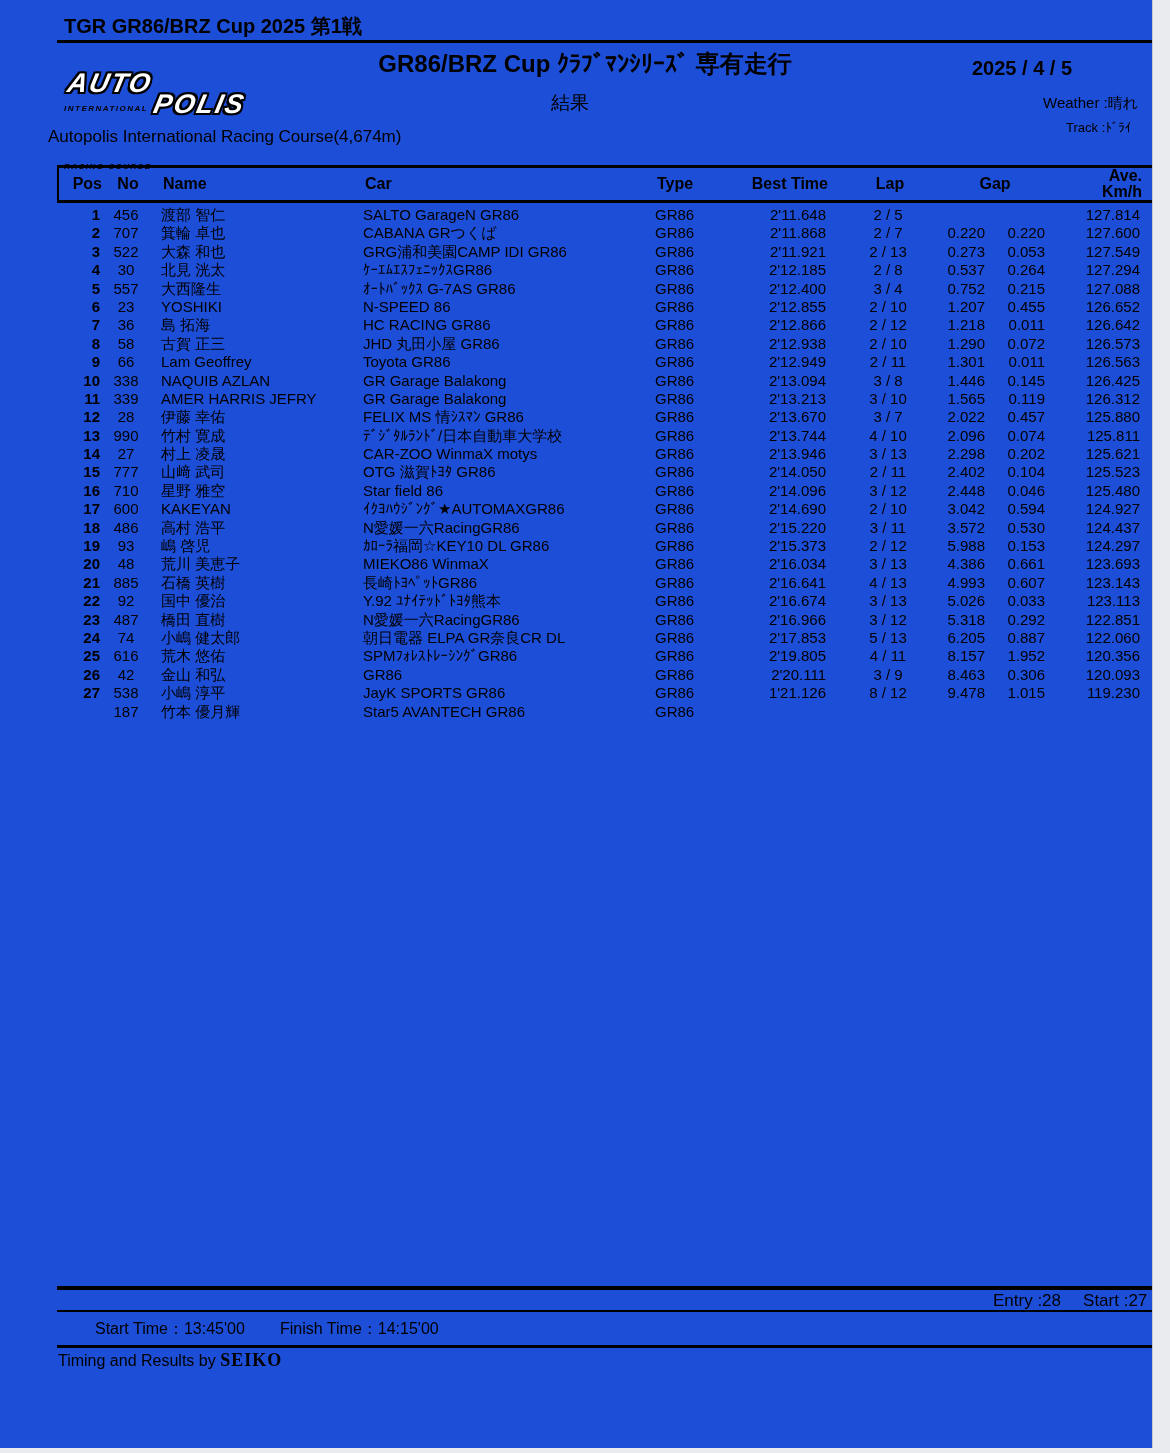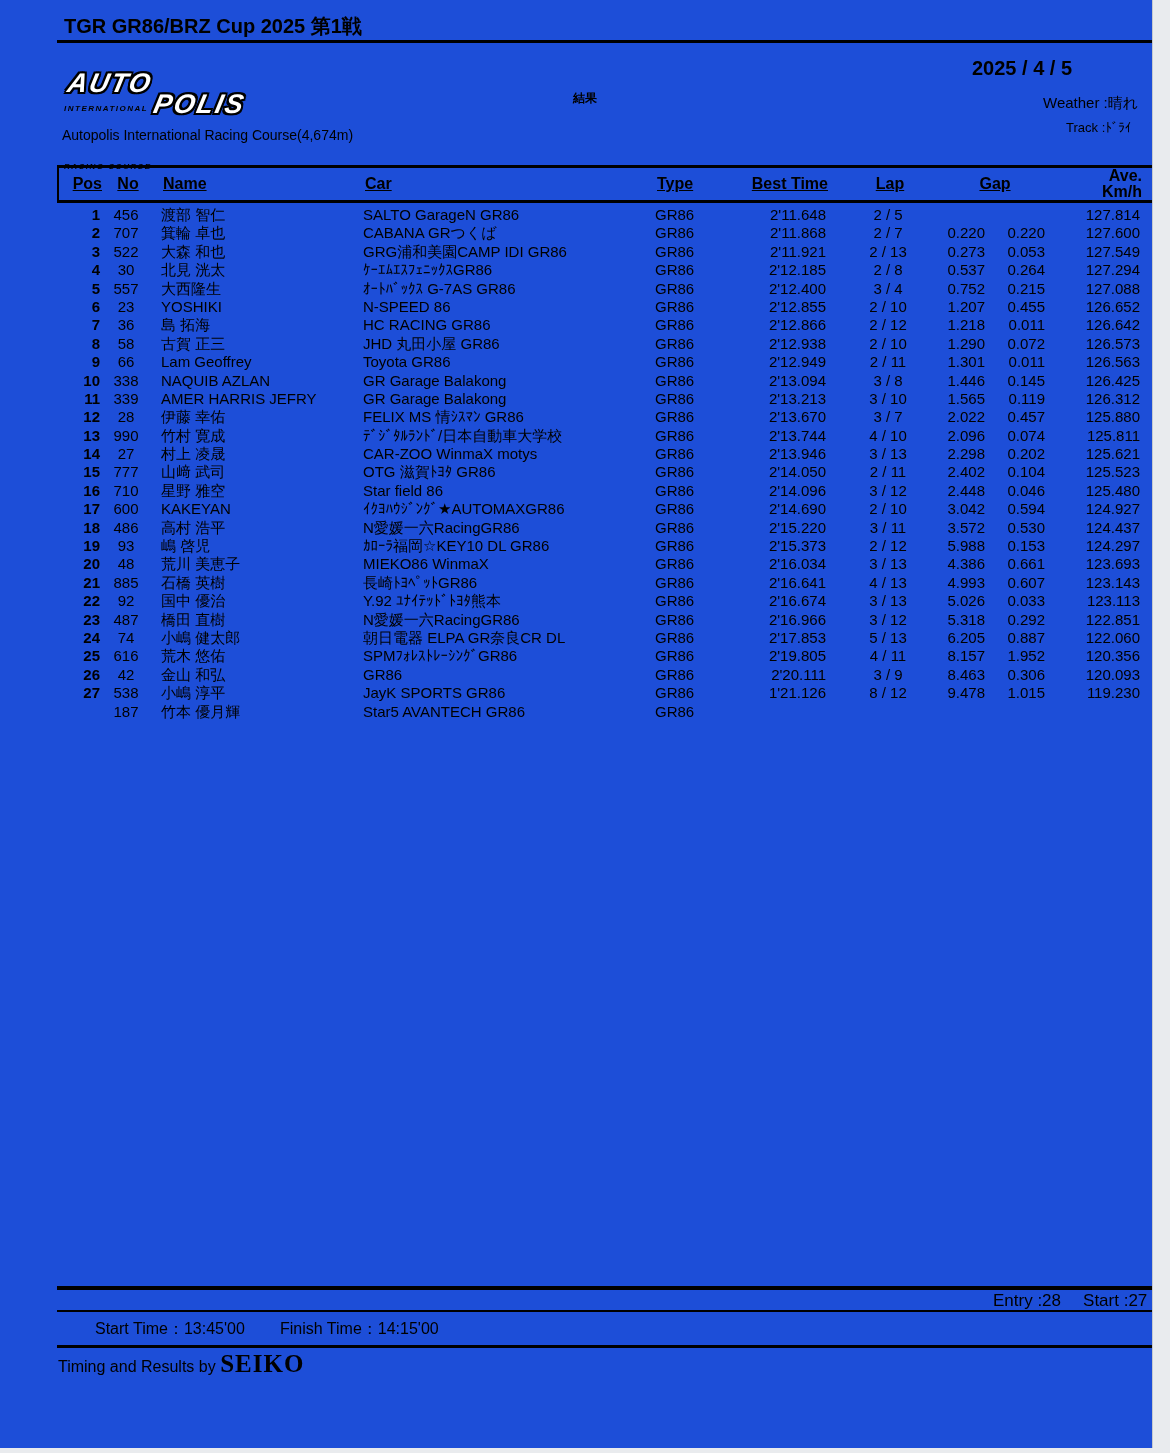--- a/index.html
+++ b/index.html
@@ -16,25 +16,25 @@
     background:#1d4ed8;
     border-right:1px solid #c5c9ce;
     overflow:hidden;
   }
   .abs { position:absolute; }
 
   
   .event-title { left:64px; top:13px; font-size:20px; font-weight:bold; white-space:nowrap; }
   .rule-top { left:57px; top:40px; right:0; height:3px; background:#000; }
   .session-title { left:250px; top:48px; width:670px; text-align:center; font-size:24px; font-weight:bold; white-space:nowrap; }
-  .result-label { left:250px; top:90px; width:670px; text-align:center; font-size:12px; font-weight:bold; }
+  .result-label { left:235px; top:90px; width:670px; text-align:center; font-size:19px; font-weight:normal; }
   .date { left:972px; top:57px; font-size:20px; font-weight:bold; white-space:nowrap; }
   .weather { left:1043px; top:94px; font-size:15px; white-space:nowrap; }
   .track { left:1066px; top:120px; font-size:13px; white-space:nowrap; }
-  .circuit { left:62px; top:127px; font-size:14px; white-space:nowrap; }
+  .circuit { left:48px; top:127px; font-size:17px; white-space:nowrap; }
 
   
   .logo { left:62px; top:68px; width:280px; height:60px; }
   .logo .big {
     position:absolute;
     font-weight:900; font-style:italic; font-size:27px; letter-spacing:2px;
     color:#fff;
     text-shadow:-2px -2px 0 #000, 2px -2px 0 #000, -2px 2px 0 #000, 2px 2px 0 #000,
                  0 -2px 0 #000, 0 2px 0 #000, -2px 0 0 #000, 2px 0 0 #000;
     transform:skewX(-12deg);
@@ -46,21 +46,21 @@
   .logo .sub1 { left:2px; top:36px; }
   .logo .sub2 { left:2px; top:46px;margin-top:48px; }
 
   
   .thead {
     left:57px; top:165px; right:0; height:38px;
     border-top:3px solid #000; border-bottom:3px solid #000; border-left:2px solid #000;
     display:flex; align-items:stretch;
     font-weight:bold; font-size:16px;
   }
-  .thead .hcell { display:flex; align-items:center;text-decoration:underline; }
+  .thead .hcell { display:flex; align-items:center; }
   .rows { left:57px; top:206px; right:0; }
   .trow { display:flex; height:18.4px; line-height:18.4px; font-size:15px; white-space:nowrap; }
   .cell { overflow:visible; }
 
   .c-pos  { width:43px;  text-align:right; }
   .trow .c-pos { font-weight:bold; }
   .c-no   { width:52px;  text-align:center; }
   .c-name { width:211px; text-align:left; padding-left:9px; }
   .c-car  { width:285px; text-align:left; }
   .c-type { width:97px;  text-align:left; padding-left:7px; }
@@ -76,32 +76,33 @@
   .line-a { left:57px; top:1286px; right:0; height:4px; background:#000; }
   .entry-line { left:993px; top:1291px; font-size:17px; font-weight:normal; white-space:nowrap; }
   .entry-line .sp { display:inline-block; width:22px; }
   .line-b { left:57px; top:1310px; right:0; height:2px; background:#000; }
   .times-line { left:95px; top:1319px; font-size:16px; white-space:nowrap; }
   .times-line .finish { position:absolute; left:185px; top:0; }
   .line-c { left:57px; top:1345px; right:0; height:3px; background:#000; }
   .credit { left:58px; top:1350px; font-size:16px; white-space:nowrap; }
   .seiko {
     font-family:"Liberation Serif","DejaVu Serif",serif;
-    font-weight:bold; font-size:25px; letter-spacing:1px;
+    font-weight:bold; font-size:18px; letter-spacing:1px;
   }
   .edge-bottom { position:absolute; left:0; top:1448px; width:1170px; height:5px; background:#e9ebee; }
 </style>
 </head>
 <body>
 
 <div class="page">
 
   <div class="abs event-title">TGR GR86/BRZ Cup 2025 第1戦</div>
   <div class="abs rule-top"></div>
 
+  <div class="abs session-title">GR86/BRZ Cup ｸﾗﾌﾞﾏﾝｼﾘｰｽﾞ 専有走行</div>
   <div class="abs result-label">結果</div>
   <div class="abs date">2025 / 4 / 5</div>
   <div class="abs weather">Weather :晴れ</div>
   <div class="abs track">Track :ﾄﾞﾗｲ</div>
 
   <div class="abs logo">
     <span class="big word1">AUTO</span>
     <span class="big word2">POLIS</span>
     <span class="sub sub1">INTERNATIONAL</span>
     <span class="sub sub2">RACING COURSE</span>

